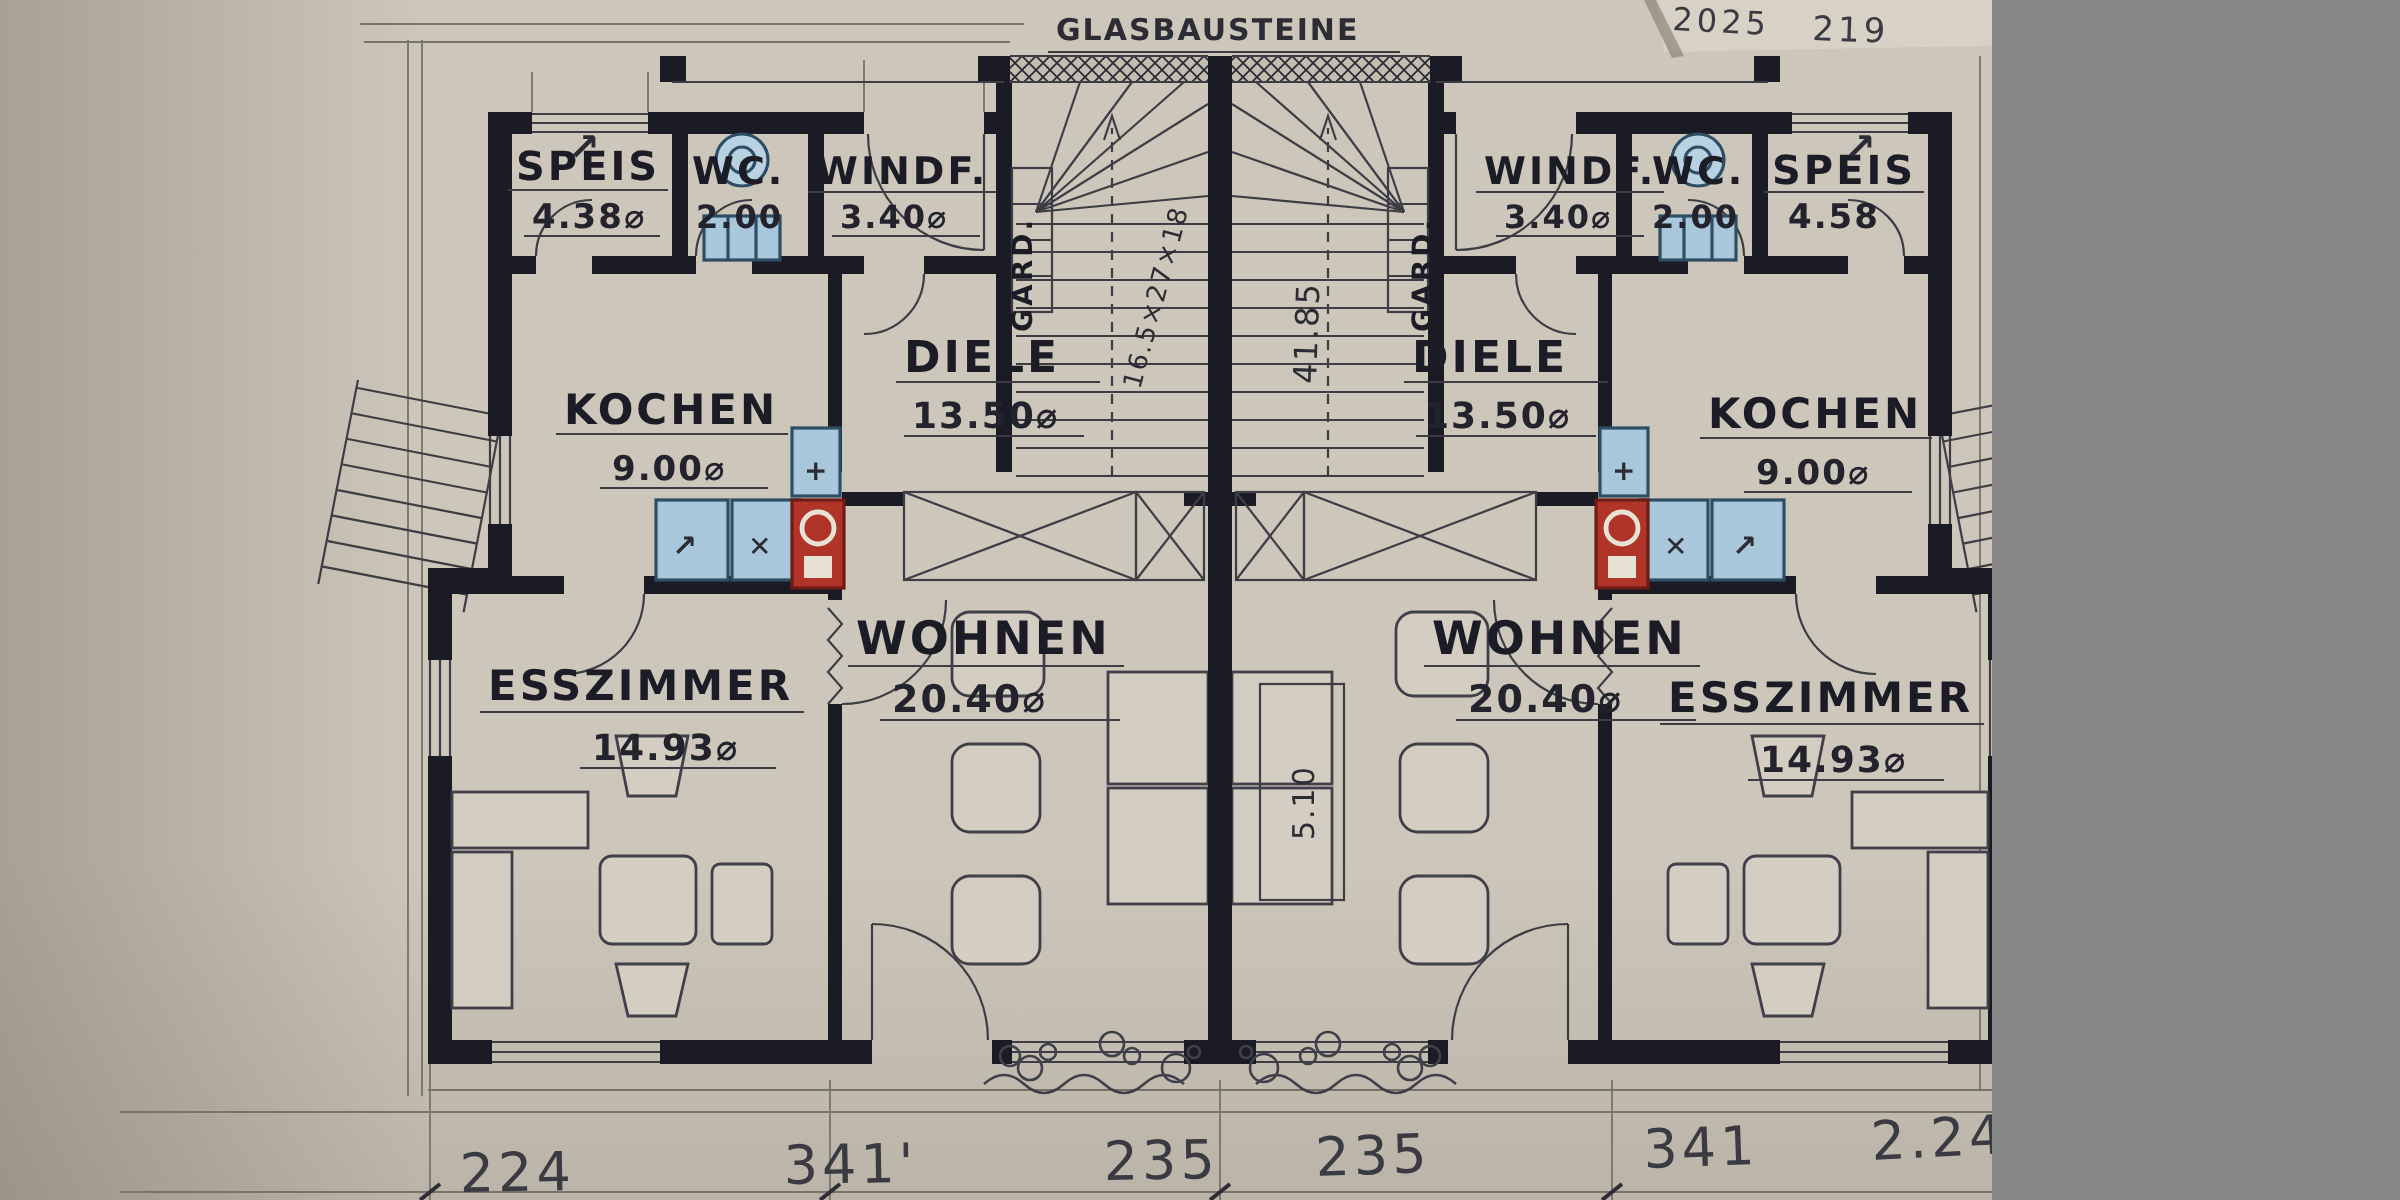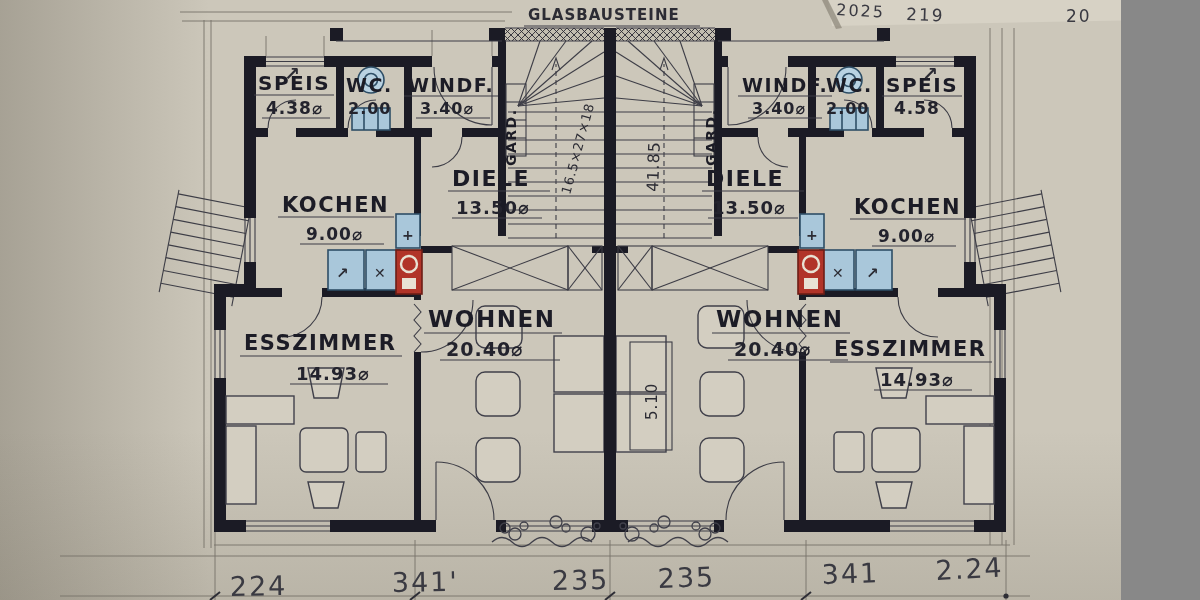--- a/index.html
+++ b/index.html
@@ -1,16 +1,16 @@
 <!DOCTYPE html>
 <html><head>
 <meta charset="utf-8">
 <style>
   html,body{margin:0;padding:0;background:#888;}
-  #stage{position:relative;width:1121px;height:600px;overflow:hidden;background:#fef9c3;}
+  #stage{position:relative;width:996px;height:600px;overflow:hidden;background:#fef9c3;}
   svg{display:block;}
   .lbl{font-family:"DejaVu Sans",sans-serif;font-weight:bold;fill:#1c1c26;letter-spacing:1.5px;}
   .area{font-family:"DejaVu Sans",sans-serif;font-weight:bold;fill:#23232d;letter-spacing:1px;}
   .dim{font-family:"DejaVu Sans",sans-serif;fill:#3a3a42;letter-spacing:2px;}
   .note{font-family:"DejaVu Sans",sans-serif;fill:#2c2c34;letter-spacing:1px;}
   .wall{fill:#1b1b25;}
   .thin{stroke:#3d3d46;stroke-width:1.1;fill:none;}
   .furn{stroke:#40404a;stroke-width:1.4;fill:#d3cec1;}
   .furnO{stroke:#40404a;stroke-width:1.3;fill:none;}
   .pencil{stroke:#77736a;stroke-width:0.9;fill:none;}

